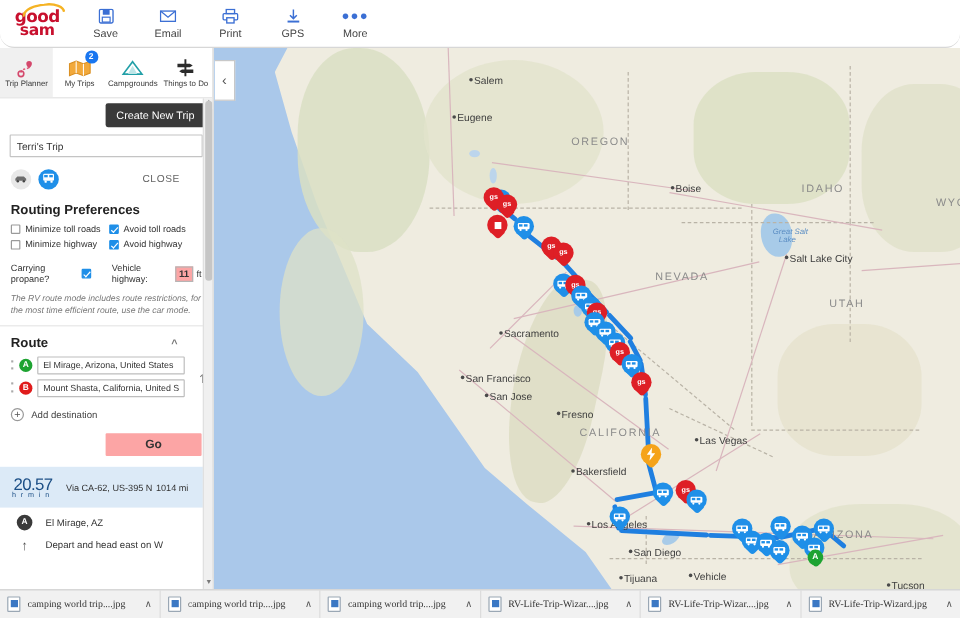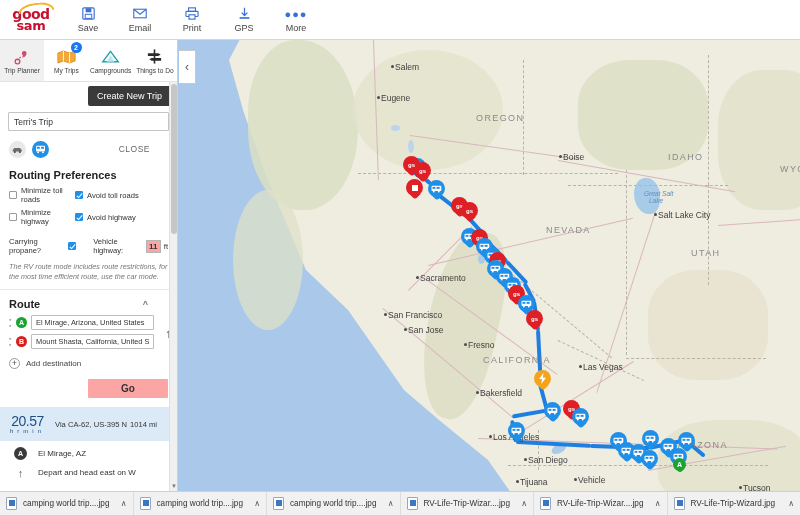--- a/index.html
+++ b/index.html
@@ -9,21 +9,21 @@
     font-family: "Liberation Sans", sans-serif;
     overflow: hidden;
     background: #fff;
   }
   #app { position: relative; width: 800px; height: 515px; }
 
   
   .topbar {
     position: absolute; left: 0; top: 0; width: 800px; height: 40px;
     background: #ffffff; border-bottom: 1px solid #d7d7d7;
-    display: flex; align-items: center;
+    display: flex; align-items: center; border-radius: 12px;
   }
   .brand { width: 62px; height: 38px; display: flex; align-items: center; justify-content: center; }
   .brand-logo { position: relative; text-align: center; line-height: 1; }
   .brand-logo .swoosh {
     position: absolute; left: 6px; top: -4px; width: 36px; height: 9px;
     border: 2px solid #f5b324; border-bottom: none;
     border-radius: 18px 18px 0 0 / 10px 10px 0 0;
     transform: rotate(-7deg);
   }
   .brand-logo .w1, .brand-logo .w2 {
@@ -76,21 +76,21 @@
     width: 17px; height: 17px; border-radius: 50%; display: flex;
     align-items: center; justify-content: center; cursor: pointer; margin-right: 6px;
   }
   .modecircle.car { background: #e8e8e8; }
   .modecircle.rv  { background: #1f8fe8; }
   .closelnk { margin-left: auto; font-size: 8.5px; color: #666; letter-spacing: .5px; cursor: pointer; margin-right:18px;text-align:center;}
 
   .sechead { font-size: 11px; font-weight: bold; color: #222; padding: 7px 9px 4px 9px; }
   .prefrow { display: flex; padding: 1px 9px 3px 9px; }
   .prefcell { display: flex; align-items: center; font-size: 7.6px; color: #333; }
-  .prefcell.left { width: 66px; }
+  .prefcell.left { width: 82px; }
   .cb {
     width: 8px; height: 8px; border: 1px solid #9a9a9a; background: #fff;
     margin-right: 4px; border-radius: 1px; flex: none; cursor: pointer;
   }
   .cb.on { background: #1f8fe8; border-color: #1f8fe8; position: relative; }
   .cb.on::after {
     content: ""; position: absolute; left: 2px; top: 0px; width: 2px; height: 5px;
     border: solid #fff; border-width: 0 1.3px 1.3px 0; transform: rotate(42deg);
   }
   .proprow { display: flex; align-items: center; padding: 8px 9px 0 9px; font-size: 7.6px; color:#333; }
@@ -214,21 +214,21 @@
     padding: 0 6px; gap: 6px; cursor: pointer; min-width:0;
   }
   .task:last-child { border-right: none; }
   .fileicon {
     width: 11px; height: 13px; background: #fff; border: 1px solid #9aa7b4; flex:none;
     position: relative; border-radius: 1px;
   }
   .fileicon::after {
     content: ""; position: absolute; left: 2px; top: 2px; width: 6px; height: 6px; background: #3b78c4;
   }
-  .taskname { font-size: 8.2px; color: #333; white-space: nowrap; overflow:hidden; text-overflow:ellipsis; flex:1;}
+  .taskname { font-size: 8.2px; color: #333; white-space: nowrap; overflow:hidden; text-overflow:ellipsis; flex:1;font-family:Liberation Serif, serif;}
   .taskchev { font-size: 8px; color: #555; flex:none; }
 </style>
 </head>
 <body>
 
 <div id="app">
 
   <div class="topbar">
     <div class="brand">
       <div class="brand-logo">

